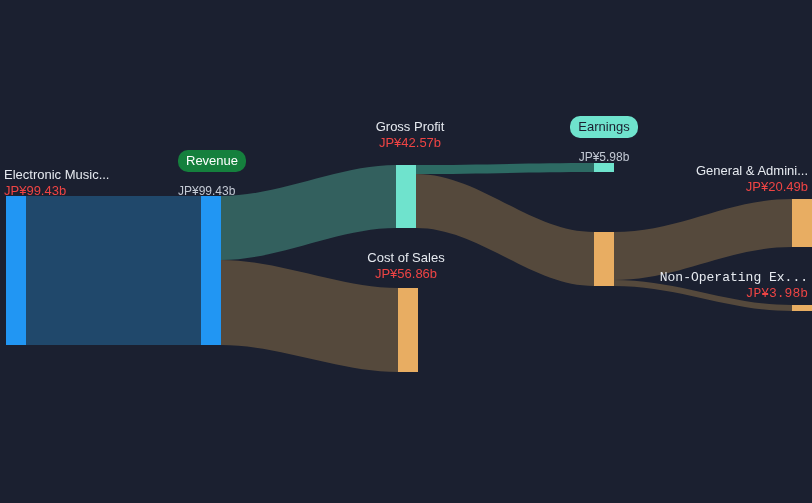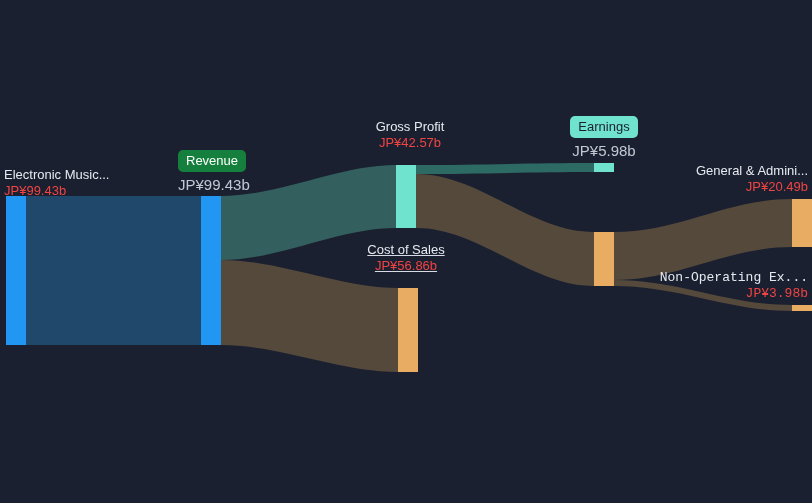--- a/index.html
+++ b/index.html
@@ -39,21 +39,21 @@
     color: #ef4444;
   }
   .lbl.right {
     text-align: right;
   }
   .lbl.center {
     text-align: center;
   }
   .badge {
     display: inline-block;
-    border-radius: 5px;
+    border-radius: 10px;
     padding: 3px 8px 4px 8px;
     font-size: 13px;
     line-height: 15px;
   }
   .badge-revenue {
     background: #15803d;
     color: #ffffff;
   }
   .badge-earnings {
     background: #6fe3cd;
@@ -62,23 +62,23 @@
   .badge-expenses {
     background: #8a7459;
     color: #f0ece6;
   }
   .badge-wrap {
     position: absolute;
   }
   .badge-wrap .val {
     display: block;
     color: #c3c9d4;
-    font-size: 15px;
+    font-size: 12px;
     line-height: 16px;
-    margin-top: 5px;
+    margin-top: 11px;
     white-space: nowrap;
   }
 </style>
 </head>
 <body>
 
 <div id="canvas">
 
   <svg class="flows" viewBox="0 0 812 503">
 
@@ -132,21 +132,21 @@
   <div class="badge-wrap" style="left:178px; top:150px;">
     <span class="badge badge-revenue">Revenue</span>
     <span class="val">JP¥99.43b</span>
   </div>
 
   <div class="lbl center" style="left:340px; top:119px; width:140px;">
     <span class="name">Gross Profit</span>
     <span class="val">JP¥42.57b</span>
   </div>
 
-  <div class="lbl center" style="left:336px; top:242px; width:140px;text-decoration:underline;">
+  <div class="lbl center" style="left:336px; top:250px; width:140px;">
     <span class="name">Cost of Sales</span>
     <span class="val">JP¥56.86b</span>
   </div>
 
   <div class="badge-wrap center" style="left:536px; top:116px; width:136px; text-align:center;">
     <span class="badge badge-earnings">Earnings</span>
     <span class="val">JP¥5.98b</span>
   </div>
 
 

